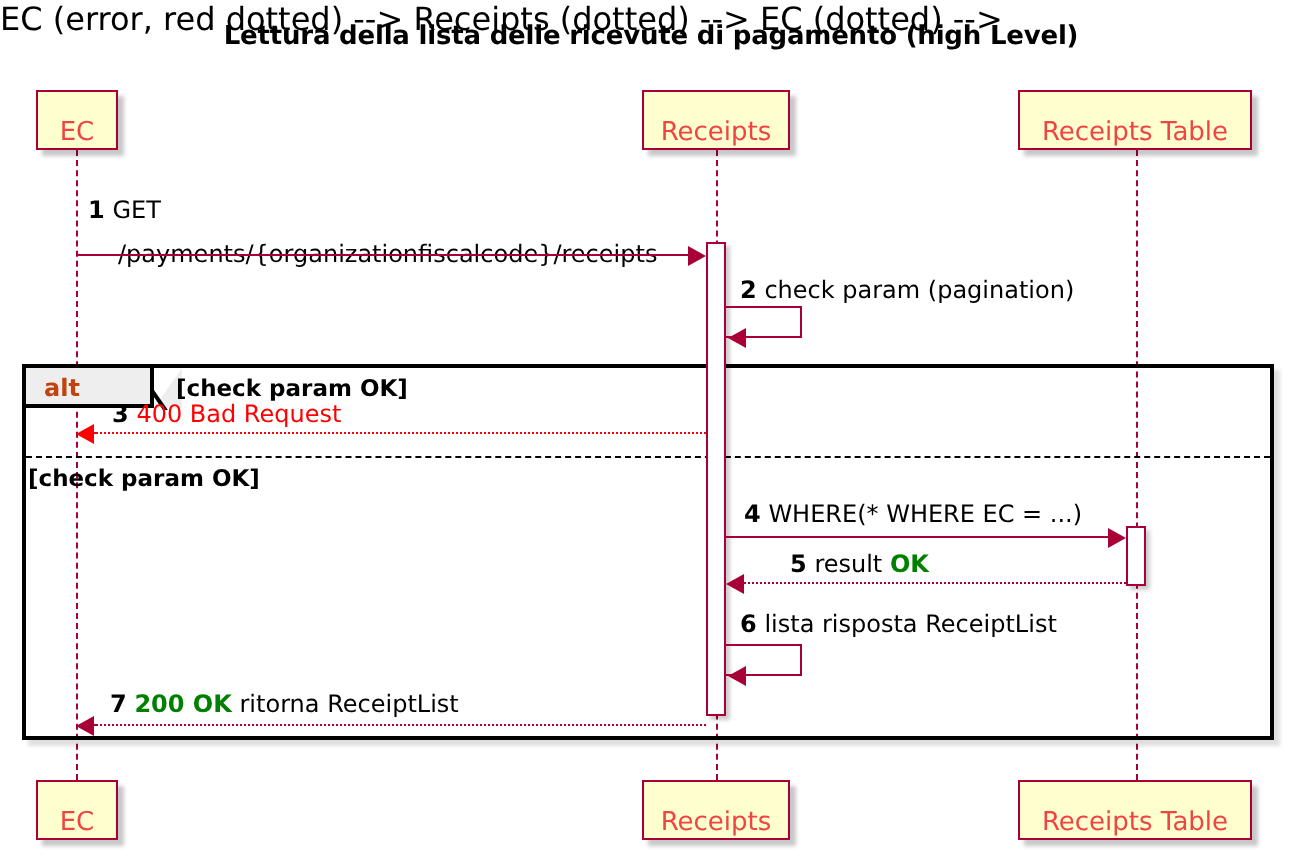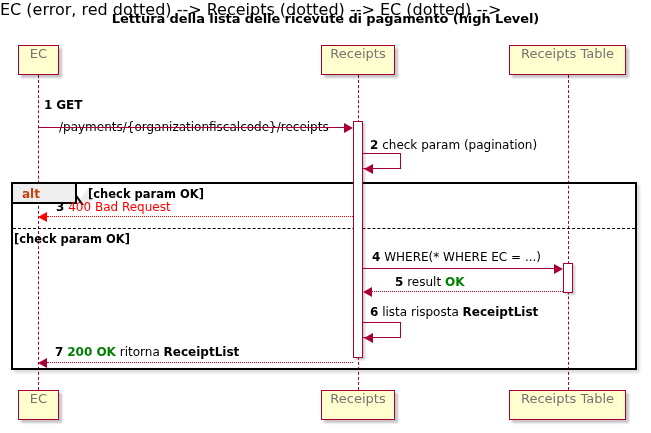--- a/index.html
+++ b/index.html
@@ -31,24 +31,24 @@
     color: #000000;
     letter-spacing: -0.1px;
   }
   
   .participant {
     position: absolute;
     background: #FEFECE;
     border: 1.5px solid #A80036;
     box-shadow: 3px 3px 2px rgba(0,0,0,0.22);
     display: flex;
-    align-items: flex-start;
+    align-items: flex-end;
     justify-content: center;
     font-size: 13px;
-    color: #737373;
+    color: #ef4444;
     box-sizing: border-box;
     height: 30px;
   }
   .lifeline {
     position: absolute;
     width: 0;
     border-left: 1.5px dashed #A80036;
   }
   .activation {
     position: absolute;
@@ -136,21 +136,21 @@
   .msg-label {
     position: absolute;
     font-size: 12px;
     color: #000000;
     white-space: nowrap;
     line-height: 14px;
   }
   .msg-num {
     font-weight: bold;
   }
-  .b { font-weight: bold; }
+  .b { font-weight: normal; }
   .red { color: #FF0000; font-weight: normal; }
   .green { color: #008000; font-weight: bold; }
 </style>
 </head>
 <body>
 
 <div id="diagram">
 
   <div class="title">Lettura della lista delle ricevute di pagamento (high Level)</div>
 

